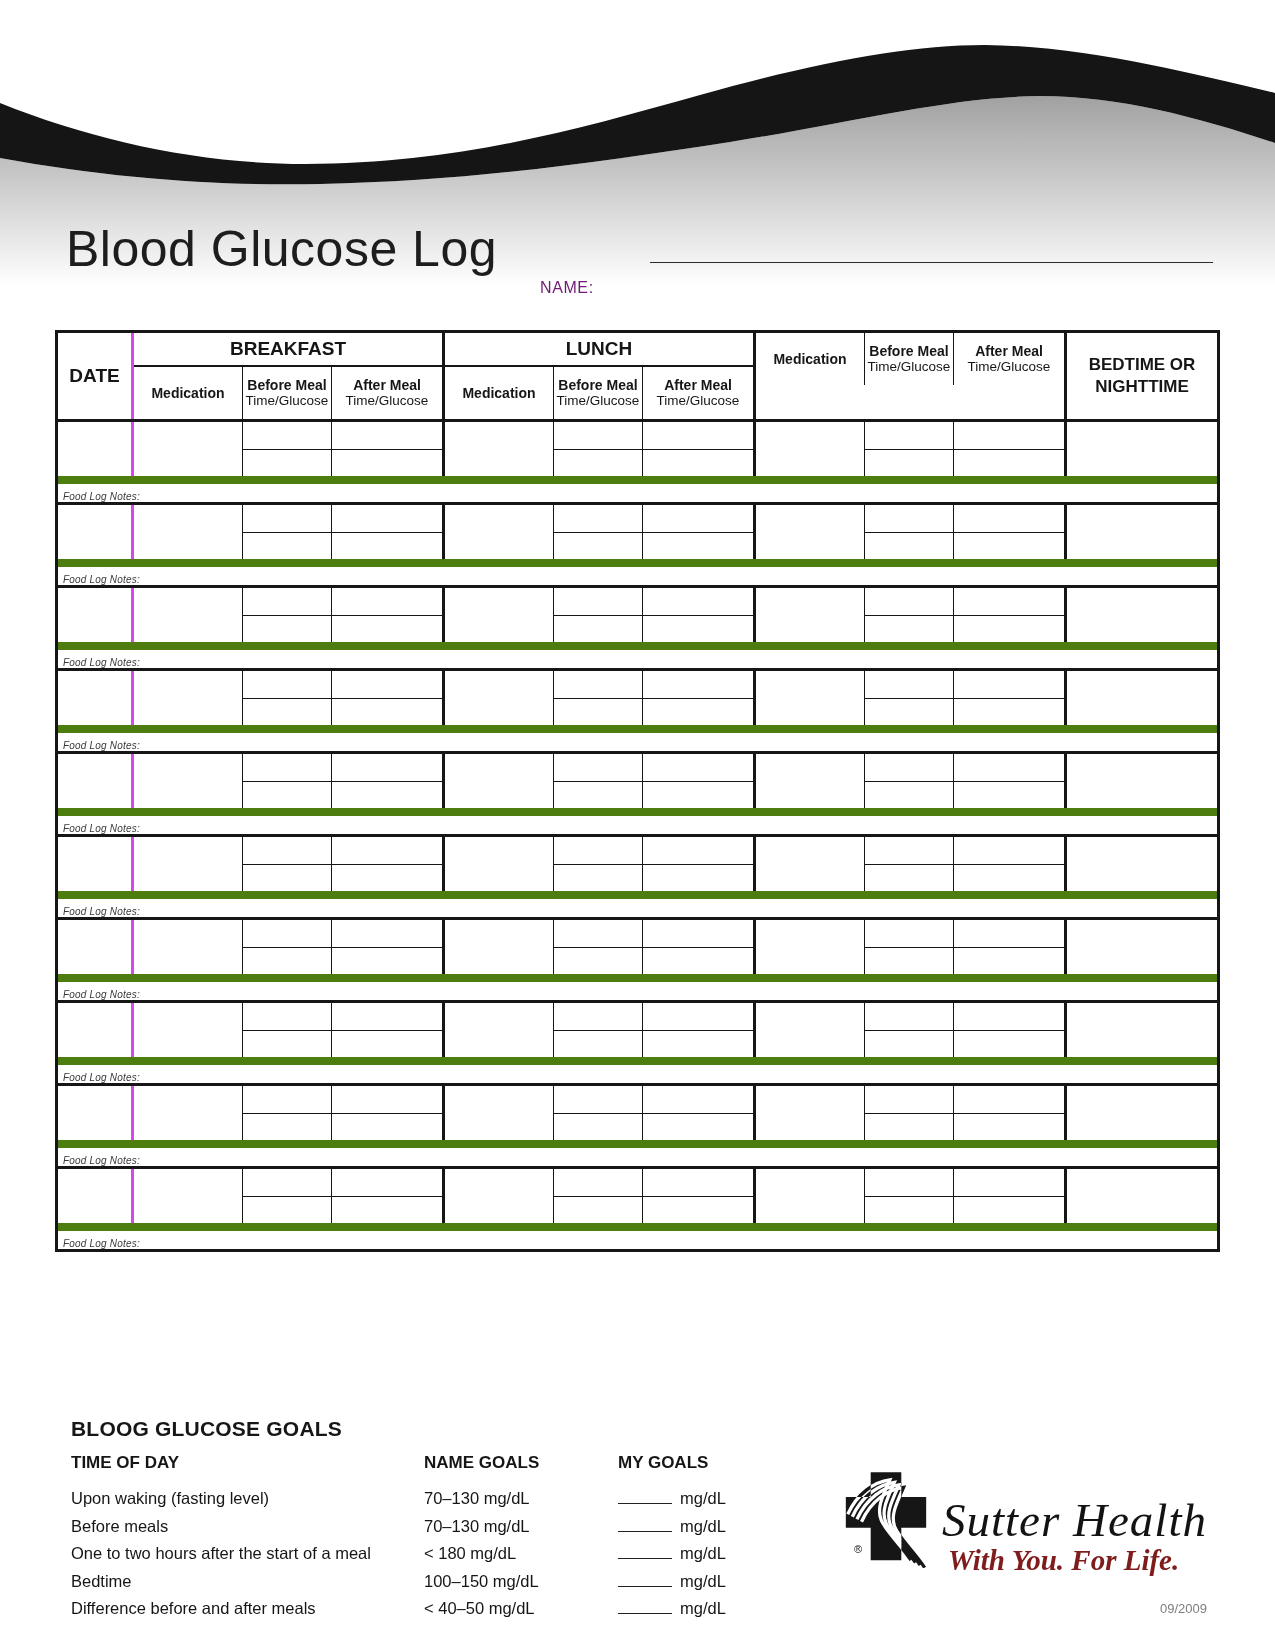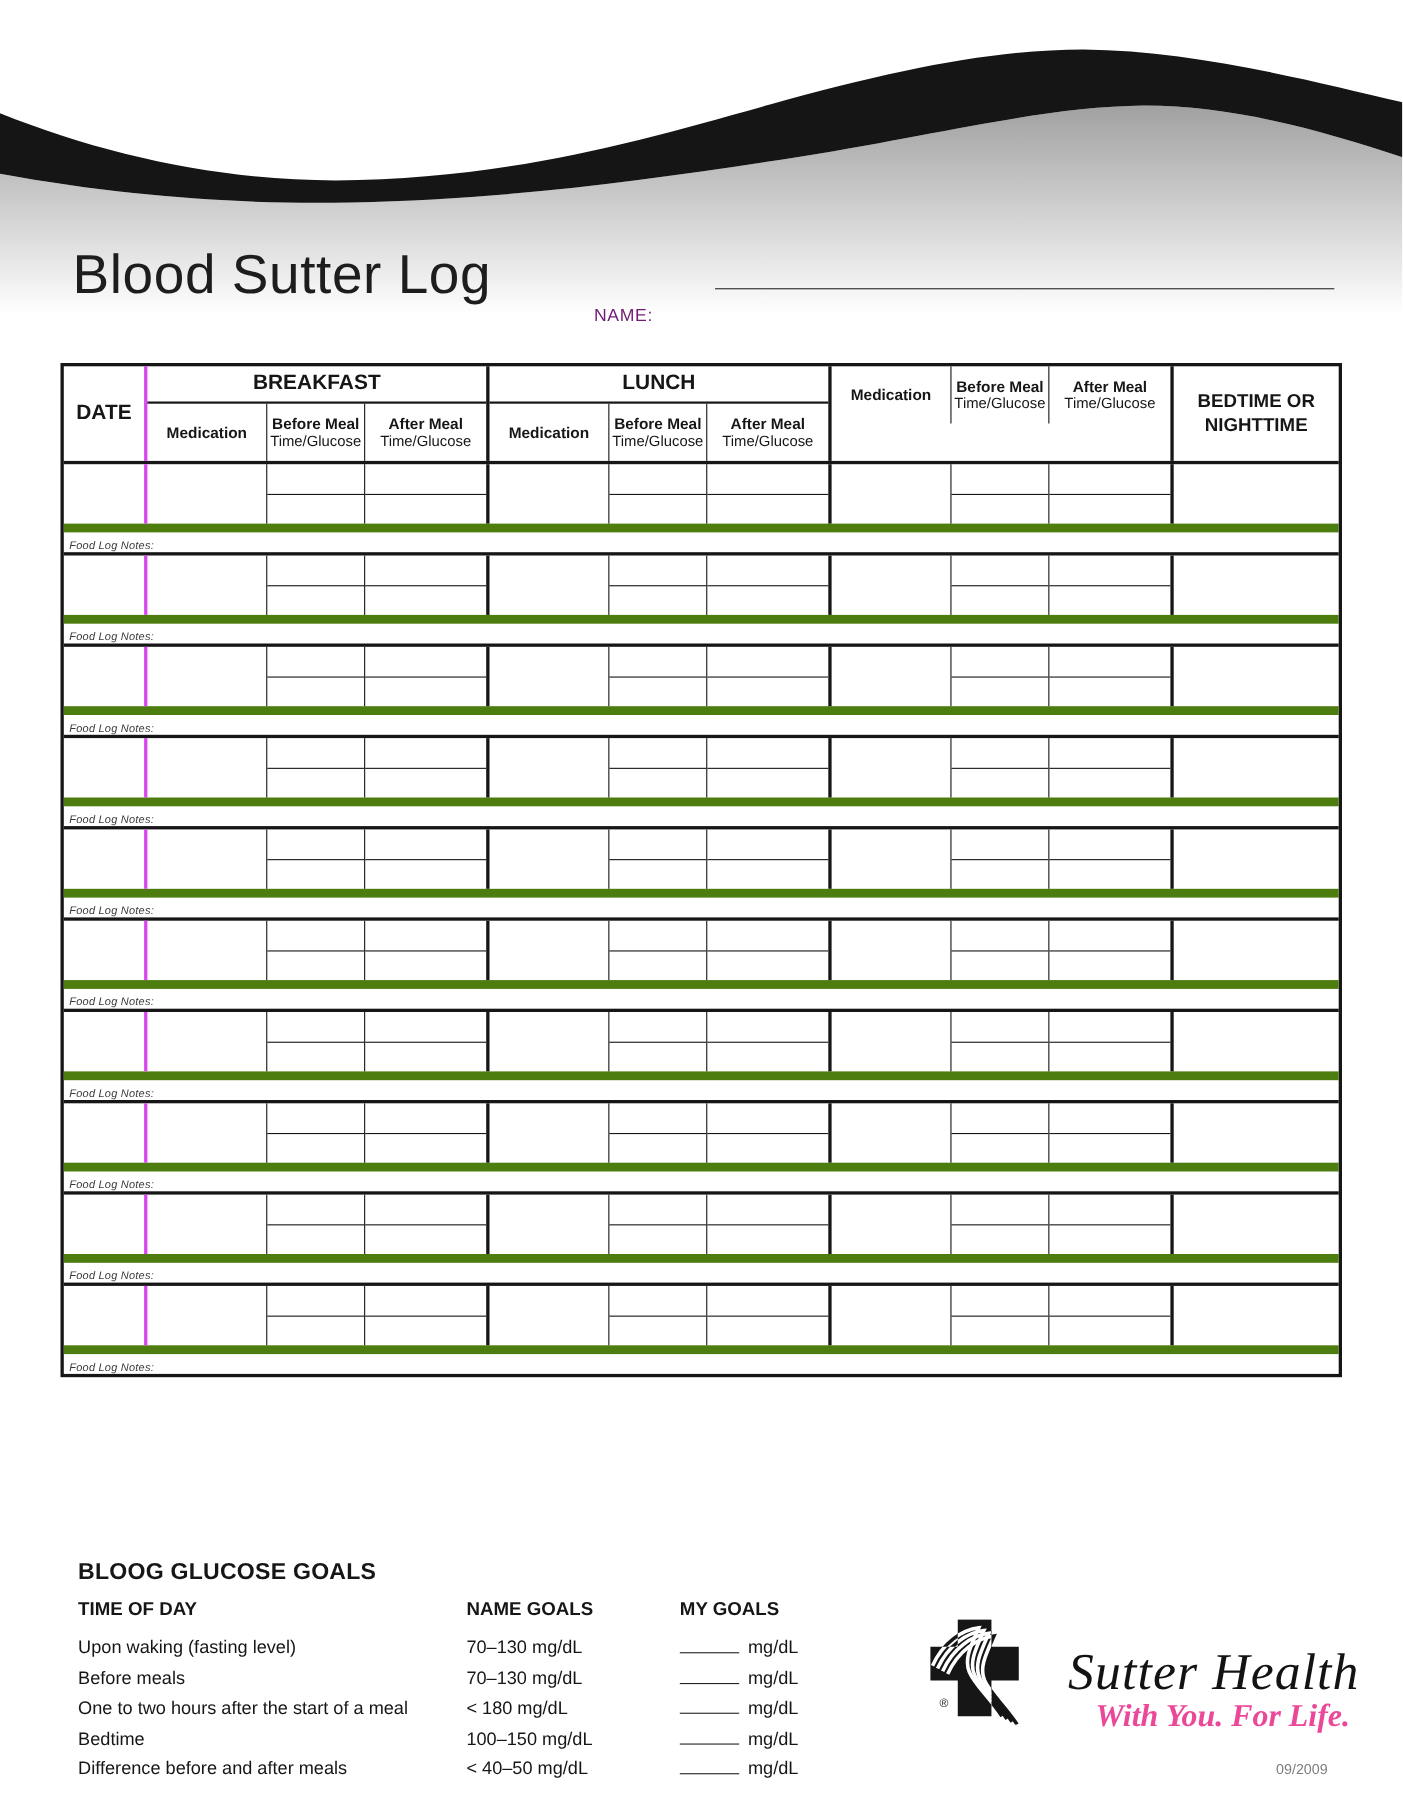--- a/index.html
+++ b/index.html
@@ -45,41 +45,41 @@
   .goals-header{display:flex;font-weight:bold;font-size:17px;height:34px;align-items:flex-start;}
   .gcol1{width:353px;flex-shrink:0;}
   .gcol2{width:194px;flex-shrink:0;}
   .gcol3{flex:1;}
   .goal-row{display:flex;font-size:16.5px;height:27.6px;line-height:22px;}
   .blank{display:inline-block;width:54px;height:13px;border-bottom:1.6px solid #222;margin-right:8px;}
 
   
   .logo-cross{position:absolute;left:842px;top:1472px;}
   .logo-reg{position:absolute;left:854px;top:1543px;font-size:11px;color:#161616;}
-  .logo-brand{position:absolute;left:942px;top:1493px;font-family:"Liberation Serif", serif;font-style:italic;font-size:47px;color:#131313;letter-spacing:1px;white-space:nowrap;margin-left:29px;}
-  .logo-tagline{position:absolute;left:996px;top:1544px;font-family:"Liberation Serif", serif;font-style:italic;font-weight:bold;font-size:29px;color:#ec4899;white-space:nowrap;}
+  .logo-brand{position:absolute;left:942px;top:1493px;font-family:"Liberation Serif", serif;font-style:italic;font-size:47px;color:#131313;letter-spacing:1px;white-space:nowrap;}
+  .logo-tagline{position:absolute;left:948px;top:1544px;font-family:"Liberation Serif", serif;font-style:italic;font-weight:bold;font-size:29px;color:#7f1d1d;white-space:nowrap;}
   .version{position:absolute;left:1160px;top:1601px;font-size:13px;color:#7d7d7d;}
 </style>
 </head>
 <body>
 
 <div class="page">
 
   <svg class="wave-svg" width="1275" height="300" viewBox="0 0 1275 300" aria-hidden="true">
     <defs>
       <linearGradient id="fade" gradientUnits="userSpaceOnUse" x1="0" y1="60" x2="0" y2="286">
         <stop offset="0" stop-color="#8f8f8f"></stop>
         <stop offset="1" stop-color="#ffffff"></stop>
       </linearGradient>
     </defs>
     <path fill="url(#fade)" d="M 0,158 C 120,180 230,186 320,184 C 470,181 600,162 730,142 C 860,121 950,97 1040,96 C 1120,96 1200,118 1275,143 L 1275,288 L 0,288 Z"></path>
     <path fill="#151515" d="M 0,103 C 95,141 200,164 305,164 C 460,163 575,130 700,95 C 815,63 905,45 985,45 C 1085,46 1190,73 1275,93 L 1275,143 C 1200,118 1120,96 1040,96 C 950,97 860,121 730,142 C 600,162 470,181 320,184 C 230,186 120,180 0,158 Z"></path>
   </svg>
 
-  <div class="page-title">Blood Sutter Log</div>
+  <div class="page-title">Blood Glucose Log</div>
   <div class="name-label">NAME:</div>
   <div class="name-line"></div>
 
   <div class="glog-table">
     <div class="thead">
       <div class="cell c-date hdr">
         <span>DATE</span>
       </div>
       <div class="meal-group">
     <div class="meal-title">BREAKFAST</div>

